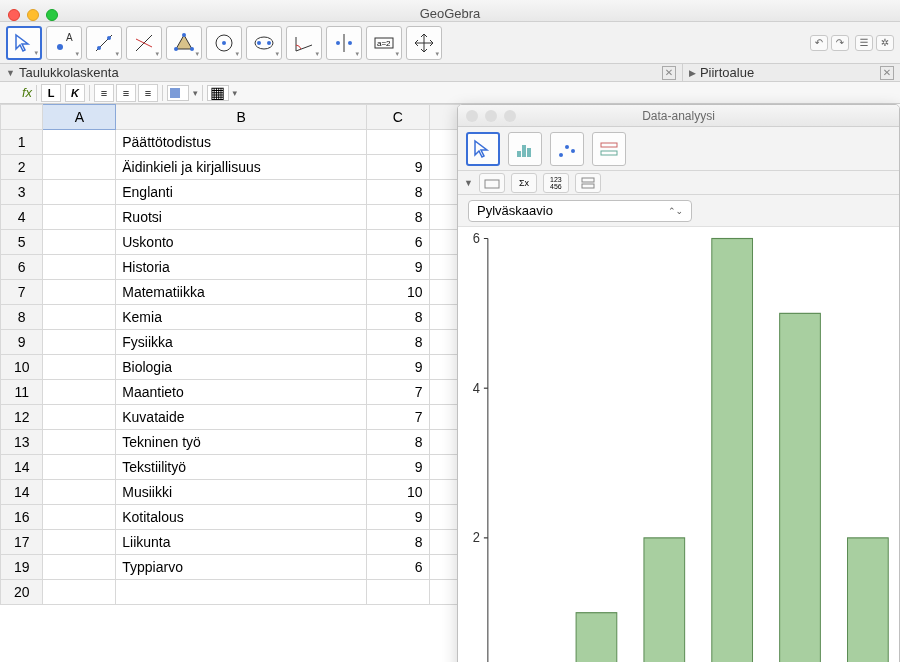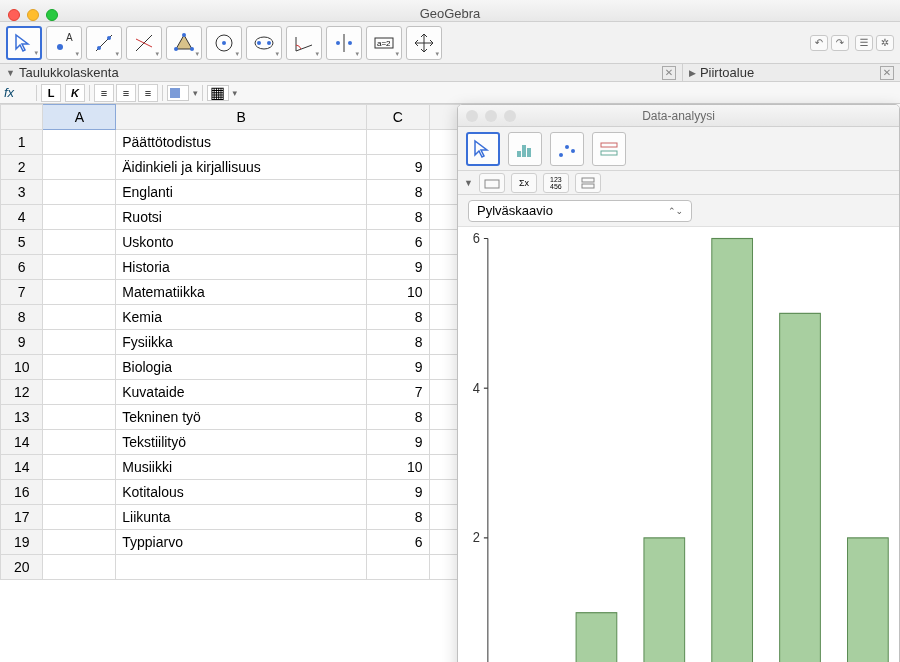--- a/index.html
+++ b/index.html
@@ -27,21 +27,21 @@
 .panels-row { display: flex; height: 18px; background: #ececec; border-bottom: 1px solid #cfcfcf; }
 .panel-head { display: flex; align-items: center; padding: 0 6px; font-size: 13px; color: #333; position: relative; }
 .panel-head.left { flex: 0 0 682px; }
 .panel-head.right { flex: 1; border-left: 1px solid #cfcfcf; }
 .panel-head .tri { font-size: 9px; margin-right: 4px; color: #666; }
 .panel-head .x { margin-left: auto; width: 14px; height: 14px; border: 1px solid #aaa; display: flex; align-items: center; justify-content: center; font-size: 10px; color: #888; }
 .panel-head .label { font-weight: normal; }
 
 
 .fxbar { height: 22px; background: #f7f7f7; border-bottom: 1px solid #d0d0d0; display: flex; align-items: center; padding: 0 4px; gap: 4px; }
-.fx-lbl { font-style: italic; font-size: 13px; width: 28px; text-align: left; color: #0c4a6e; }
+.fx-lbl { font-style: italic; font-size: 13px; width: 28px; text-align: right; color: #4d7c0f; }
 .fx-sep { width: 1px; height: 16px; background: #d0d0d0; }
 .fx-btn { width: 20px; height: 18px; border: 1px solid #d0d0d0; background: #fff; font-size: 11px; display: flex; align-items: center; justify-content: center; }
 .fx-btn.l { font-weight: bold; }
 .fx-btn.k { font-style: italic; font-weight: bold; }
 .align-group { display: flex; gap: 2px; }
 .color-box { width: 22px; height: 16px; border: 1px solid #ccc; background: #fff; position: relative; }
 .color-box::after { content: ""; position: absolute; left: 2px; top: 2px; width: 10px; height: 10px; background: #7b9bd8; }
 .grid-ico { width: 22px; height: 16px; border: 1px solid #ccc; background: #fff; display: flex; align-items: center; justify-content: center; }
 
 
@@ -295,20 +295,27 @@
             <td class="col-a"></td>
             <td class="col-b">Fysiikka</td>
             <td class="col-c">8</td>
             <td class="col-d"></td>
           </tr>
           <tr>
             <th class="rowh">10</th>
             <td class="col-a"></td>
             <td class="col-b">Biologia</td>
             <td class="col-c">9</td>
+            <td class="col-d"></td>
+          </tr>
+          <tr>
+            <th class="rowh">11</th>
+            <td class="col-a"></td>
+            <td class="col-b">Maantieto</td>
+            <td class="col-c">7</td>
             <td class="col-d"></td>
           </tr>
           <tr>
             <th class="rowh">12</th>
             <td class="col-a"></td>
             <td class="col-b">Kuvataide</td>
             <td class="col-c">7</td>
             <td class="col-d"></td>
           </tr>
           <tr>

